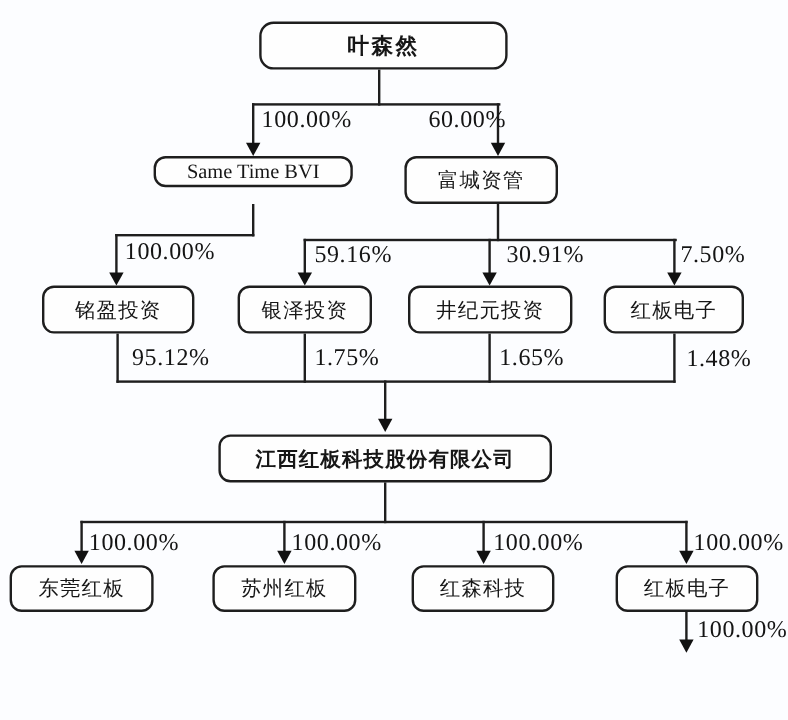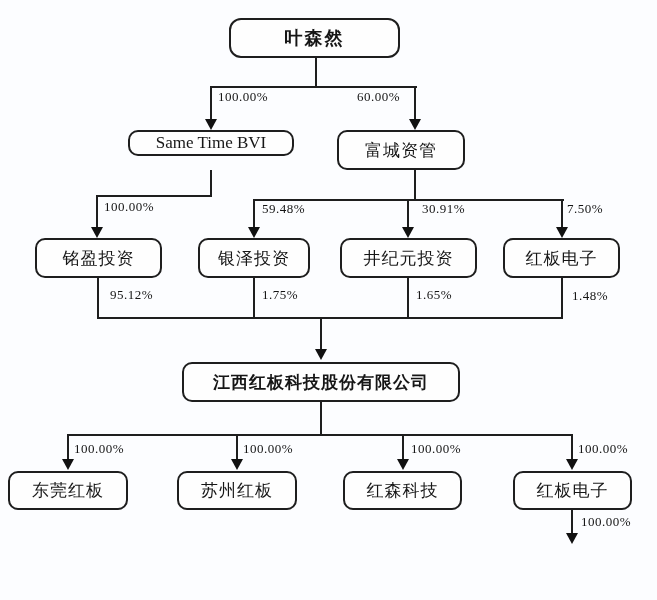--- a/index.html
+++ b/index.html
@@ -16,29 +16,29 @@
   .node.bold{font-weight:bold;}
   .node.root{border-radius:12px;font-size:18px;letter-spacing:2px;}
   .lv{position:absolute;width:2px;background:#1e1e1e;}
   .lh{position:absolute;height:2px;background:#1e1e1e;}
   .ar{
     position:absolute;width:0;height:0;
     border-left:6px solid transparent;border-right:6px solid transparent;
     border-top:11px solid #111;
   }
   .pct{
-    position:absolute;font-size:13px;letter-spacing:0.5px;color:#141414;white-space:nowrap;
+    position:absolute;font-size:20px;letter-spacing:0.5px;color:#141414;white-space:nowrap;
   }
 </style>
 </head>
 <body>
 
 <div class="canvas">
 
-  <div class="node root bold" style="left:229px;top:18px;width:171px;height:40px">叶森然</div>
+  <div class="node root bold" style="left:216px;top:18px;width:207px;height:40px">叶森然</div>
   <div class="node" style="left:128px;top:130px;width:166px;height:26px;letter-spacing:0">Same Time BVI</div>
   <div class="node" style="left:337px;top:130px;width:128px;height:40px">富城资管</div>
   <div class="node" style="left:35px;top:238px;width:127px;height:40px">铭盈投资</div>
   <div class="node" style="left:198px;top:238px;width:112px;height:40px">银泽投资</div>
   <div class="node" style="left:340px;top:238px;width:137px;height:40px">井纪元投资</div>
   <div class="node" style="left:503px;top:238px;width:117px;height:40px">红板电子</div>
   <div class="node bold" style="left:182px;top:362px;width:278px;height:40px">江西红板科技股份有限公司</div>
   <div class="node" style="left:8px;top:471px;width:120px;height:39px">东莞红板</div>
   <div class="node" style="left:177px;top:471px;width:120px;height:39px">苏州红板</div>
   <div class="node" style="left:343px;top:471px;width:119px;height:39px">红森科技</div>
@@ -83,21 +83,21 @@
   <div class="ar" style="left:397px;top:459px"></div>
   <div class="lv" style="left:571px;top:434px;height:27px"></div>
   <div class="ar" style="left:566px;top:459px"></div>
 
   <div class="lv" style="left:571px;top:510px;height:25px"></div>
   <div class="ar" style="left:566px;top:533px"></div>
 
   <div class="pct" style="left:218px;top:89px">100.00%</div>
   <div class="pct" style="left:357px;top:89px">60.00%</div>
   <div class="pct" style="left:104px;top:199px">100.00%</div>
-  <div class="pct" style="left:262px;top:201px">59.48%</div>
+  <div class="pct" style="left:262px;top:201px">59.16%</div>
   <div class="pct" style="left:422px;top:201px">30.91%</div>
   <div class="pct" style="left:567px;top:201px">7.50%</div>
   <div class="pct" style="left:110px;top:287px">95.12%</div>
   <div class="pct" style="left:262px;top:287px">1.75%</div>
   <div class="pct" style="left:416px;top:287px">1.65%</div>
   <div class="pct" style="left:572px;top:288px">1.48%</div>
   <div class="pct" style="left:74px;top:441px">100.00%</div>
   <div class="pct" style="left:243px;top:441px">100.00%</div>
   <div class="pct" style="left:411px;top:441px">100.00%</div>
   <div class="pct" style="left:578px;top:441px">100.00%</div>

